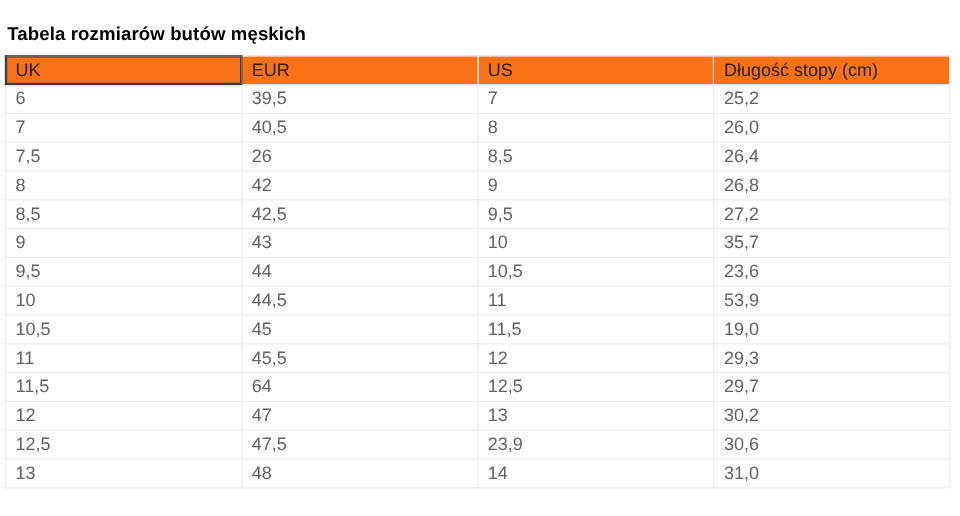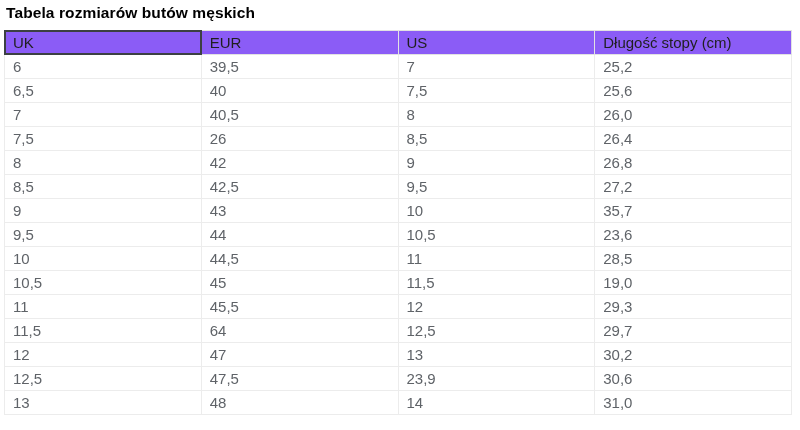--- a/index.html
+++ b/index.html
@@ -8,21 +8,21 @@
     width: 800px;
     height: 430px;
     background: var(--bg, #ffffff);
     font-family: "Liberation Sans", sans-serif;
     overflow: hidden;
   }
   .page {
     width: 800px;
     height: 306px;
     box-sizing: border-box;
-    padding: 4px 4px 0 4px;
+    padding: 20px 4px 0 4px;
   }
   .title {
     margin: 0 0 8px 2px;
     font-size: 15.5px;
     font-weight: bold;
     color: var(--title-text, #000);
     letter-spacing: 0.1px;
   }
   table.size-table {
     border-collapse: collapse;
@@ -37,21 +37,21 @@
     text-align: left;
     vertical-align: middle;
     font-weight: normal;
     white-space: nowrap;
     overflow: hidden;
   }
   th {
     border: 1px solid var(--grid-border-strong, #e2e2e2);
     color: var(--header-text, #1f1f1f);
     font-size: 15px;
-    background: #8b5cf6;
+    background: #f97316;
   }
   th.focused {
     border: 1px solid var(--focus-border, #3c4043);
     box-shadow: inset 0 0 0 1px var(--focus-border, #3c4043);
   }
   td {
     border: 1px solid var(--grid-border, #ececec);
     color: var(--body-text, #5f6368);
     font-size: 15px;
     background: #fff;
@@ -76,26 +76,20 @@
           <th>US</th>
           <th>Długość stopy (cm)</th>
         </tr>
     </thead>
     <tbody id="table-body">
         <tr>
           <td>6</td>
           <td>39,5</td>
           <td>7</td>
           <td>25,2</td>
-        </tr>
-        <tr>
-          <td>6,5</td>
-          <td>40</td>
-          <td>7,5</td>
-          <td>25,6</td>
         </tr>
         <tr>
           <td>7</td>
           <td>40,5</td>
           <td>8</td>
           <td>26,0</td>
         </tr>
         <tr>
           <td>7,5</td>
           <td>26</td>
@@ -123,21 +117,21 @@
         <tr>
           <td>9,5</td>
           <td>44</td>
           <td>10,5</td>
           <td>23,6</td>
         </tr>
         <tr>
           <td>10</td>
           <td>44,5</td>
           <td>11</td>
-          <td>28,5</td>
+          <td>53,9</td>
         </tr>
         <tr>
           <td>10,5</td>
           <td>45</td>
           <td>11,5</td>
           <td>19,0</td>
         </tr>
         <tr>
           <td>11</td>
           <td>45,5</td>

